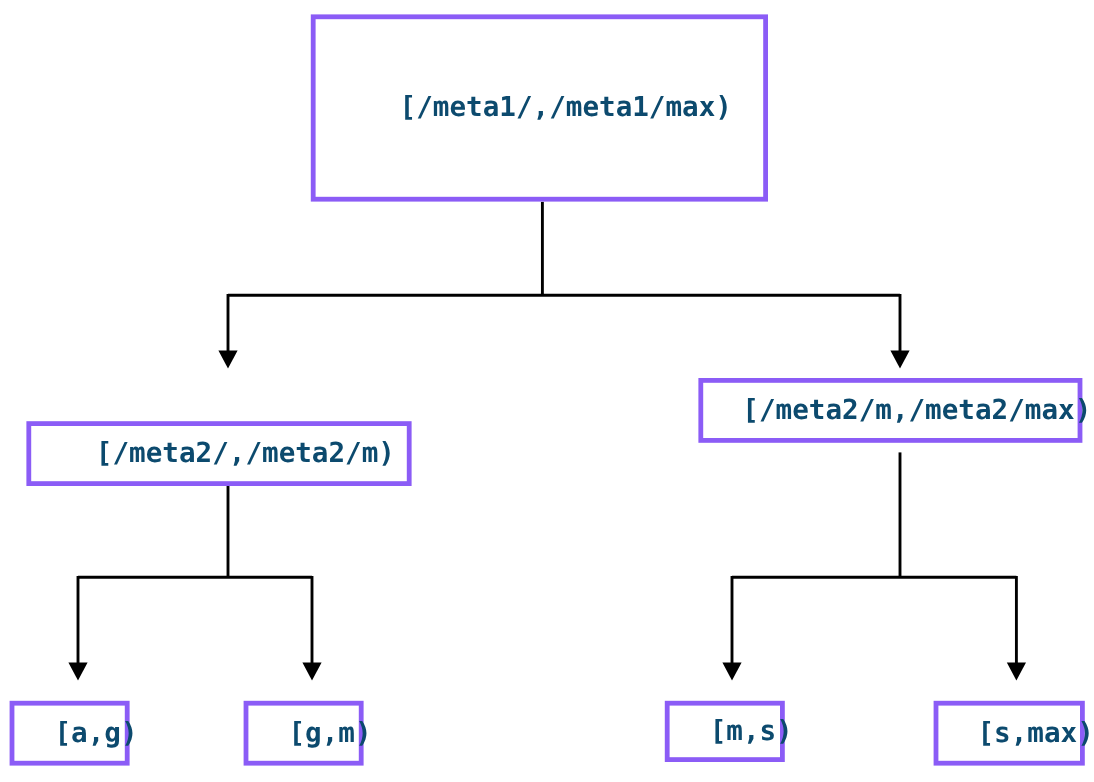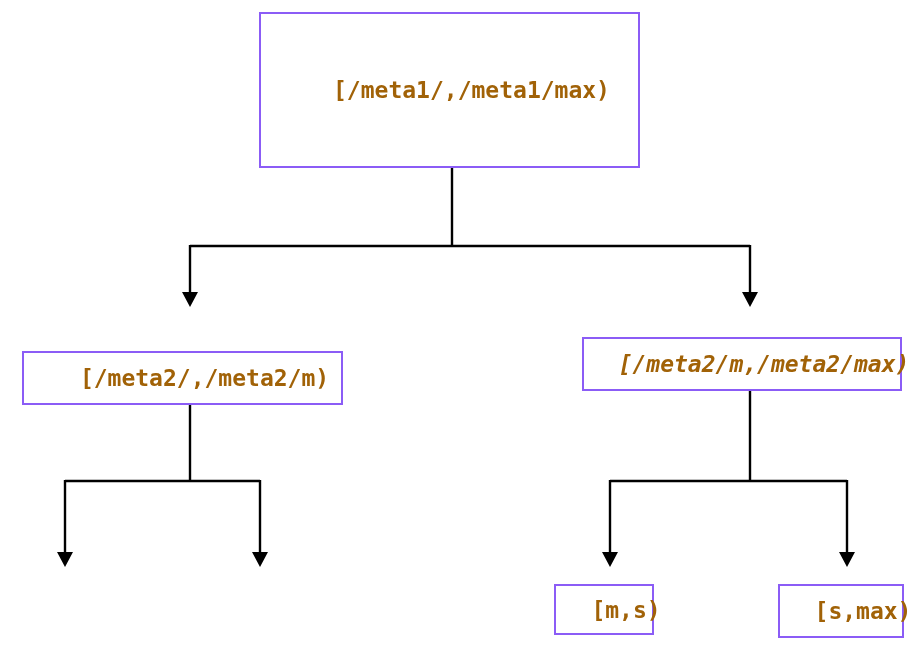--- a/index.html
+++ b/index.html
@@ -26,34 +26,34 @@
     stroke: #000000;
     stroke-width: 2.4;
   }
   .edges-svg polygon {
     fill: #000000;
     stroke: none;
   }
   .node {
     position: absolute;
     box-sizing: border-box;
-    border: 2px solid #8b5cf6;
+    border: 4px solid #8b5cf6;
     background: #ffffff;
     display: flex;
     align-items: center;
     justify-content: center;
     font-weight: bold;
     font-size: 23px;
-    color: #a16207;
+    color: #0c4a6e;
     white-space: nowrap;
     padding-left: 44px;
   }
   .node-root   { left: 259px; top: 12px;  width: 381px; height: 156px; }
   .node-l2a    { left: 22px;  top: 323px; width: 321px; height: 54px; margin-top: 28px; }
-  .node-l2b    { left: 582px; top: 337px; width: 320px; height: 54px; font-style: italic; }
+  .node-l2b    { left: 582px; top: 315px; width: 320px; height: 54px; }
   .node-leaf1  { left: 8px;   top: 584px; width: 100px; height: 54px; }
   .node-leaf2  { left: 203px; top: 584px; width: 100px; height: 54px; }
   .node-leaf3  { left: 554px; top: 584px; width: 100px; height: 51px; }
   .node-leaf4  { left: 778px; top: 584px; width: 126px; height: 54px; text-align: center; }
 </style>
 </head>
 <body>
 
 <div class="canvas">
 
@@ -92,21 +92,27 @@
   </div>
 
   <div class="node node-l2a">
     <span>[/meta2/,/meta2/m)</span>
   </div>
 
   <div class="node node-l2b">
     <span>[/meta2/m,/meta2/max)</span>
   </div>
 
+  <div class="node node-leaf1">
+    <span>[a,g)</span>
+  </div>
 
+  <div class="node node-leaf2">
+    <span>[g,m)</span>
+  </div>
 
   <div class="node node-leaf3">
     <span>[m,s)</span>
   </div>
 
   <div class="node node-leaf4">
     <span>[s,max)</span>
   </div>
 
 </div>

